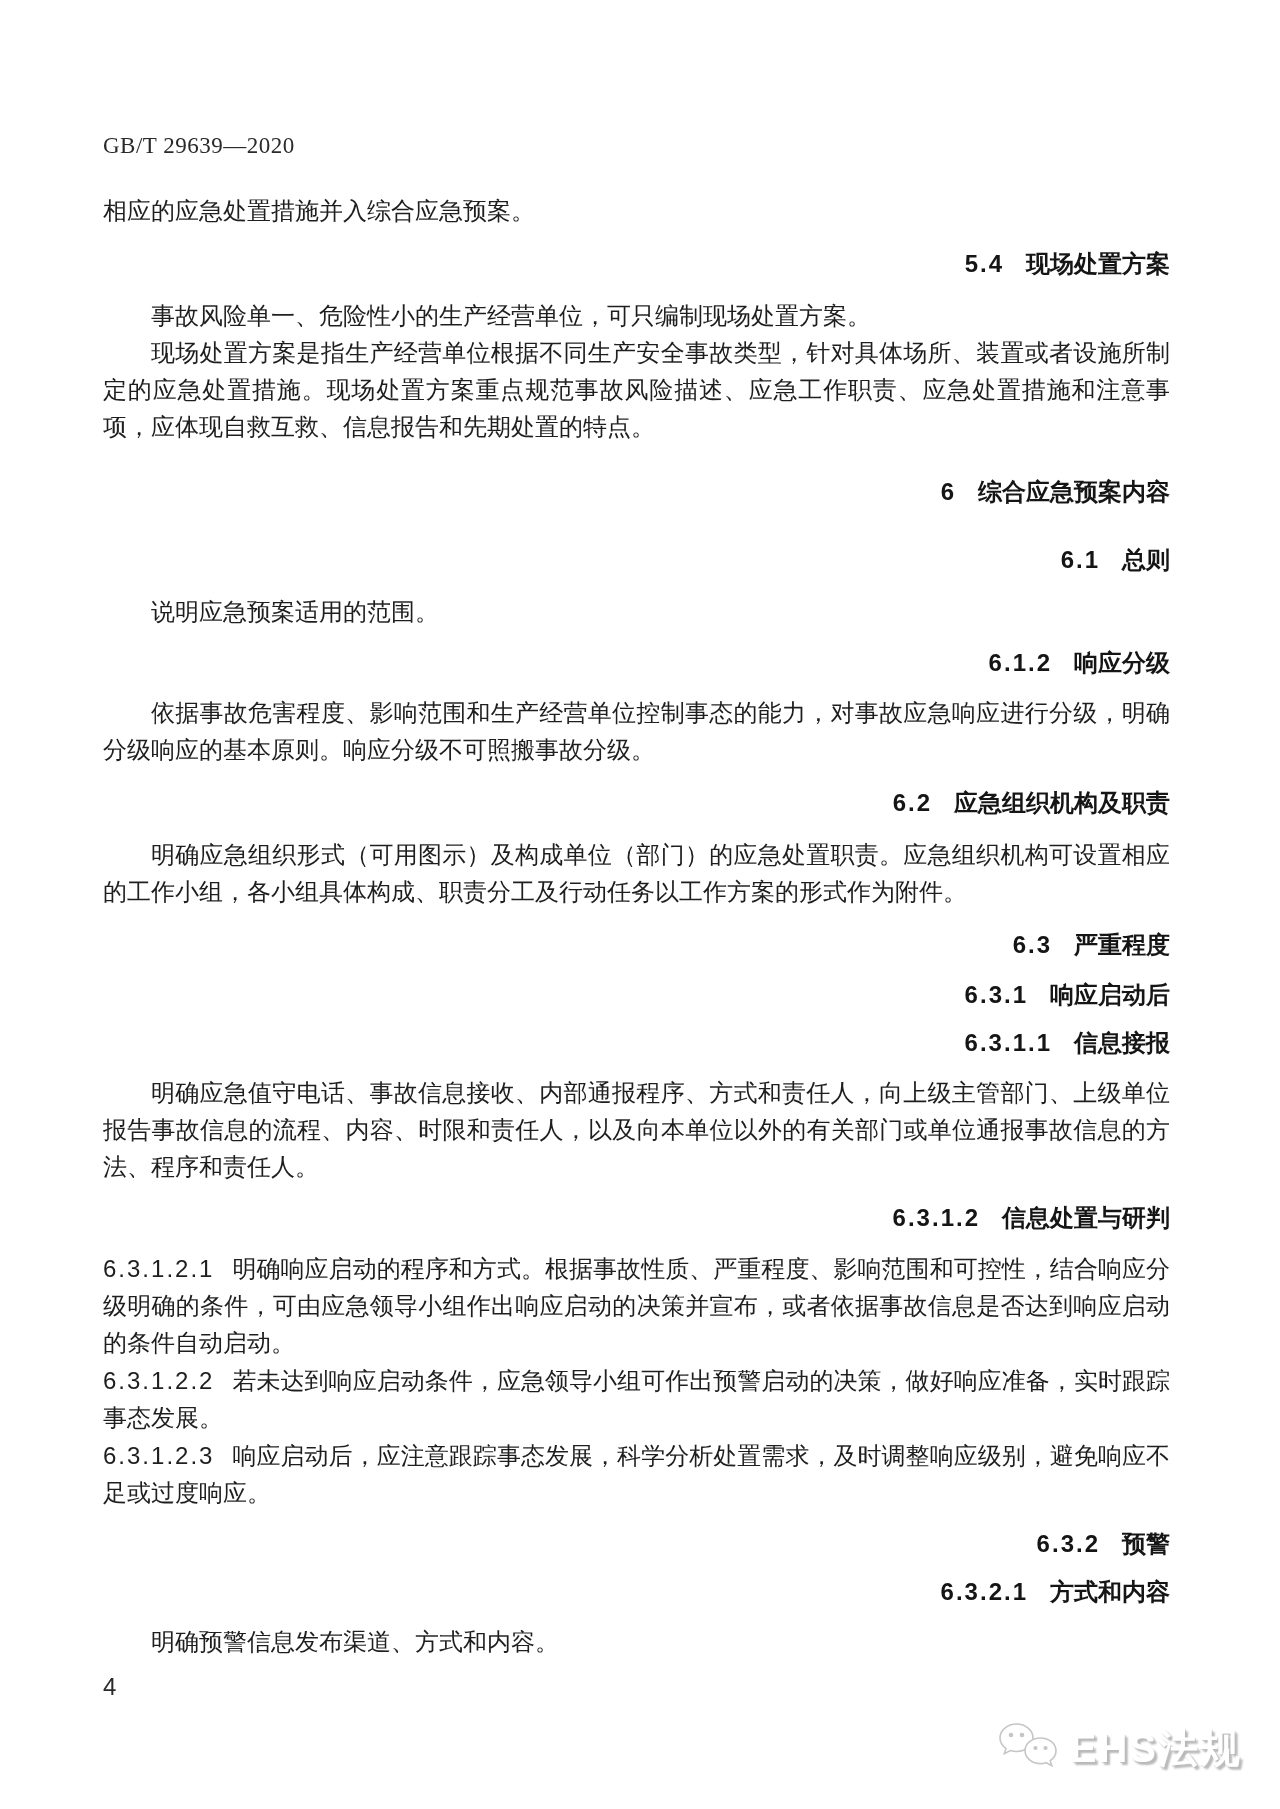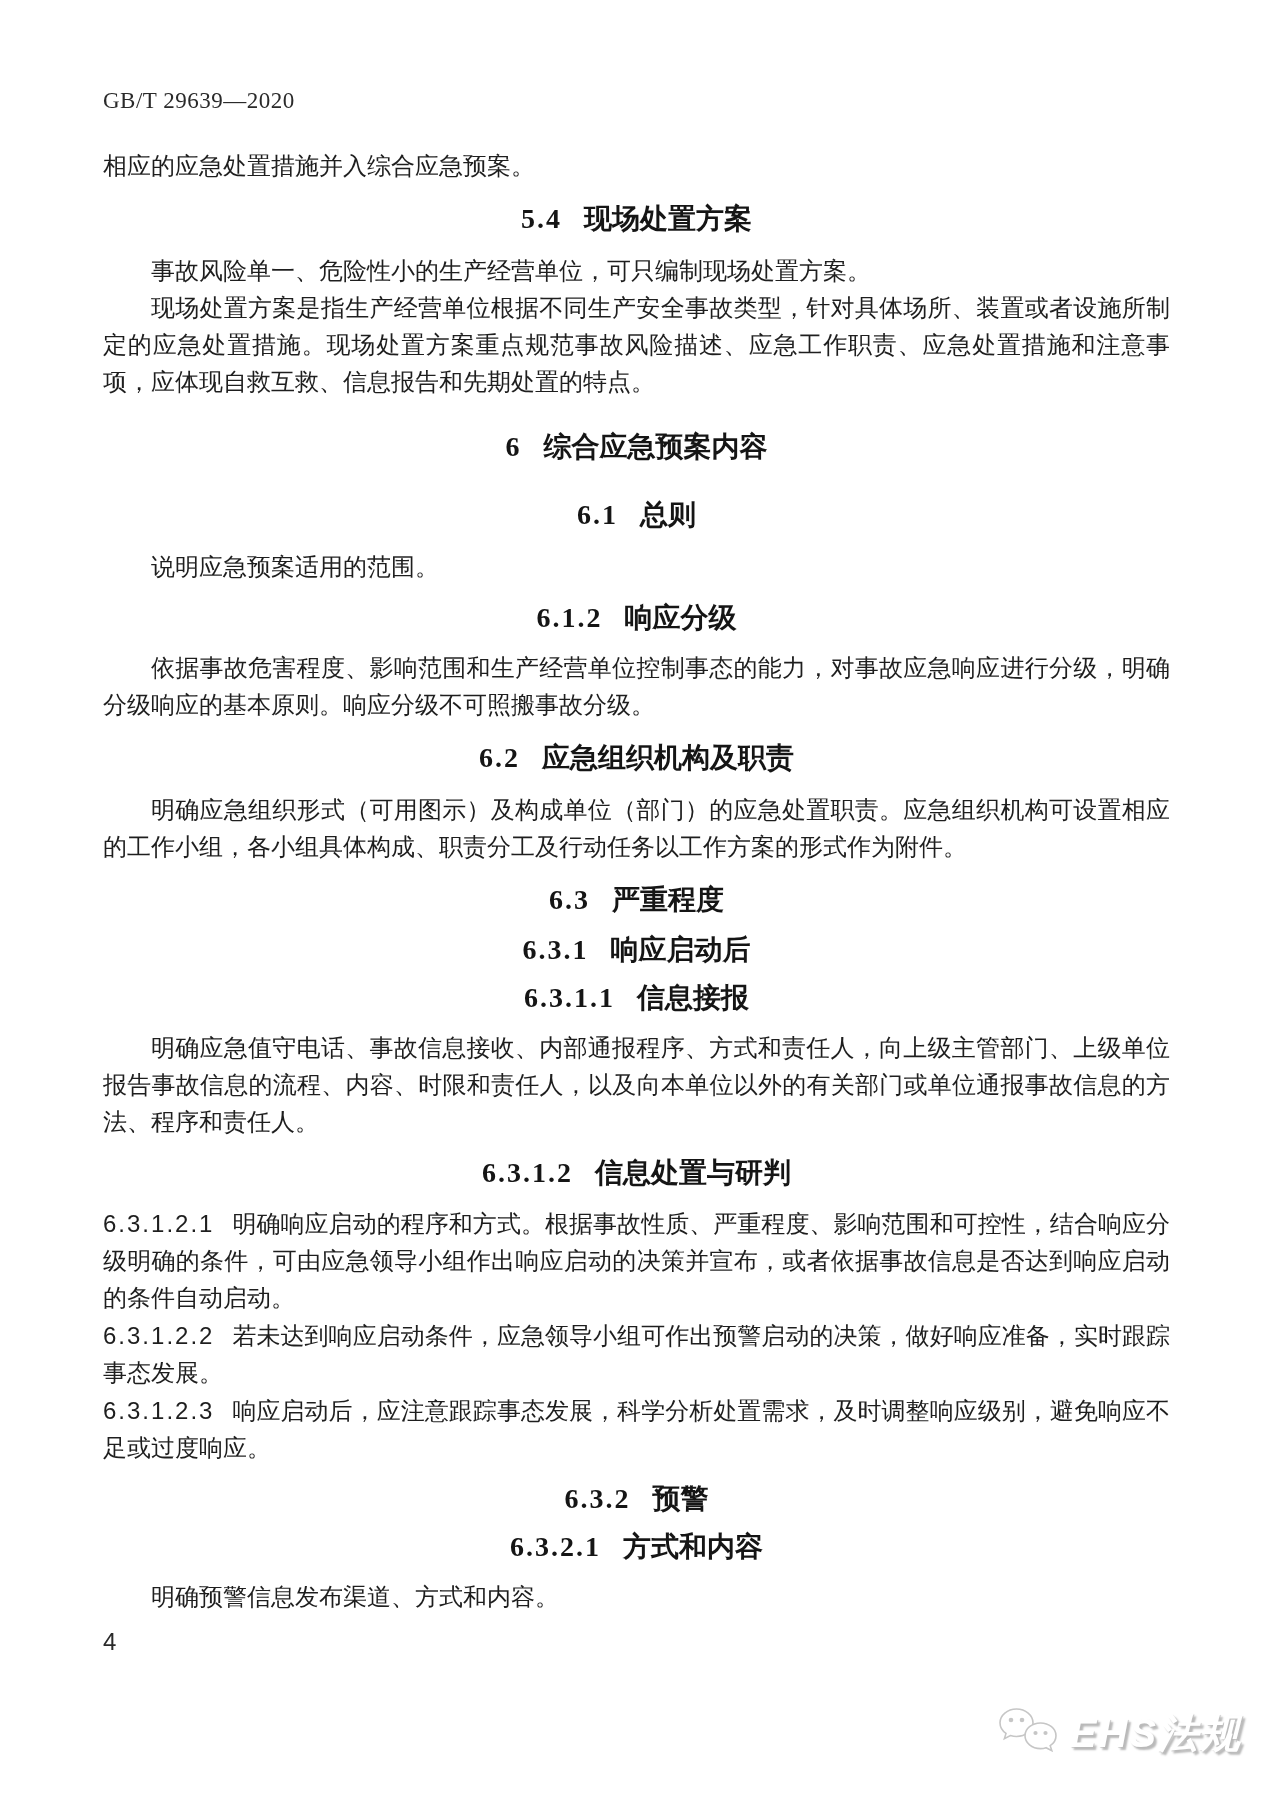--- a/index.html
+++ b/index.html
@@ -8,20 +8,21 @@
     position: relative;
     width: 1280px;
     height: 1809px;
     margin: 0 auto;
     background: #ffffff;
     color: #1e1e1e;
     overflow: hidden;
   }
   .page-inner {
     padding: 88px 110px 0 103px;
+    margin-top: 45px;
   }
   .doc-header {
     font-family: "Liberation Serif", "DejaVu Serif", serif;
     font-size: 23px;
     letter-spacing: 0.5px;
     color: #2a2a2a;
     margin-bottom: 34px;
   }
   .doc-body {
     font-family: "Liberation Serif", "DejaVu Serif", serif;
@@ -31,50 +32,49 @@
     color: #1e1e1e;
   }
   .para { margin: 0; }
   .para.indent { text-indent: 2em; }
   .para .pnum {
     font-family: "Liberation Sans", "DejaVu Sans", sans-serif;
     letter-spacing: 2px;
     margin-right: 18px;
   }
   .heading {
-    font-family: Liberation Serif, serif;
+    font-family: Liberation Sans, sans-serif;
     font-weight: bold;
-    font-size: 28px;
+    font-size: 24px;
     line-height: 32px;
     color: #151515;
-    text-align: center;
+    text-align: right;
   }
   .heading .num {
     font-weight: bold;
     letter-spacing: 2px;
     margin-right: 22px;
   }
   .heading.level-1 { margin: 30px 0 36px 0; }
   .heading.level-2 { margin: 18px 0 18px 0; }
   .heading.level-3 { margin: 16px 0 16px 0; }
   .page-number {
     font-family: "Liberation Sans", "DejaVu Sans", sans-serif;
     font-size: 24px;
     margin-top: 12px;
     color: #2a2a2a;
   }
   .watermark {
     position: absolute;
     right: 38px;
-    bottom: 48px;
+    bottom: 33px;
     display: flex;
     align-items: center;
     gap: 10px;
     user-select: none;
-    font-style: italic;
   }
   .watermark-text {
     font-family: "Liberation Sans", "DejaVu Sans", sans-serif;
     font-size: 40px;
     font-weight: bold;
     color: #ffffff;
     text-shadow: 3px 3px 2px #b9b9b9, 1px 1px 1px #cccccc;
     letter-spacing: 2px;
   }
   .watermark-icon svg { display: block; }

